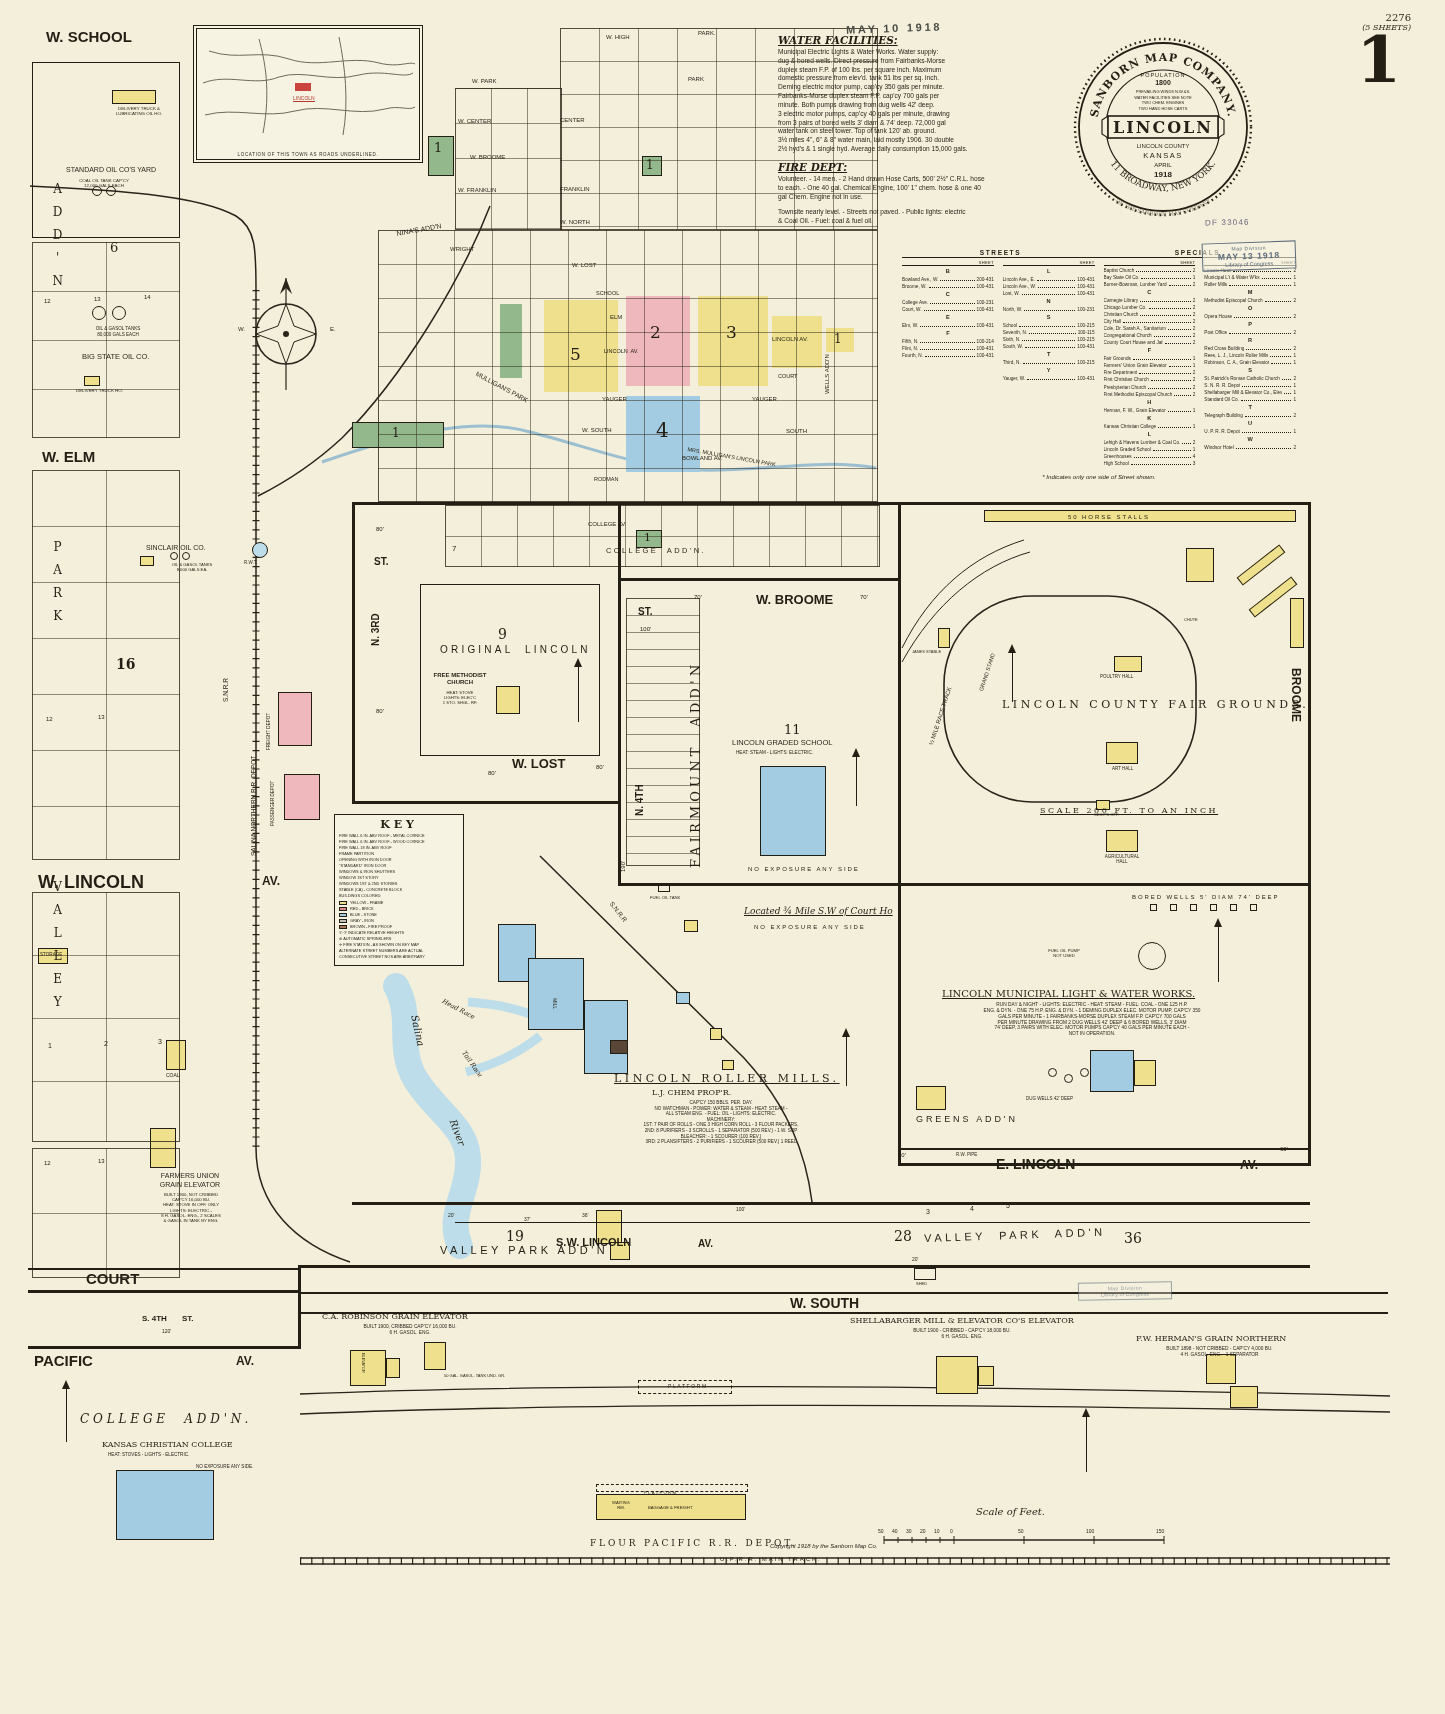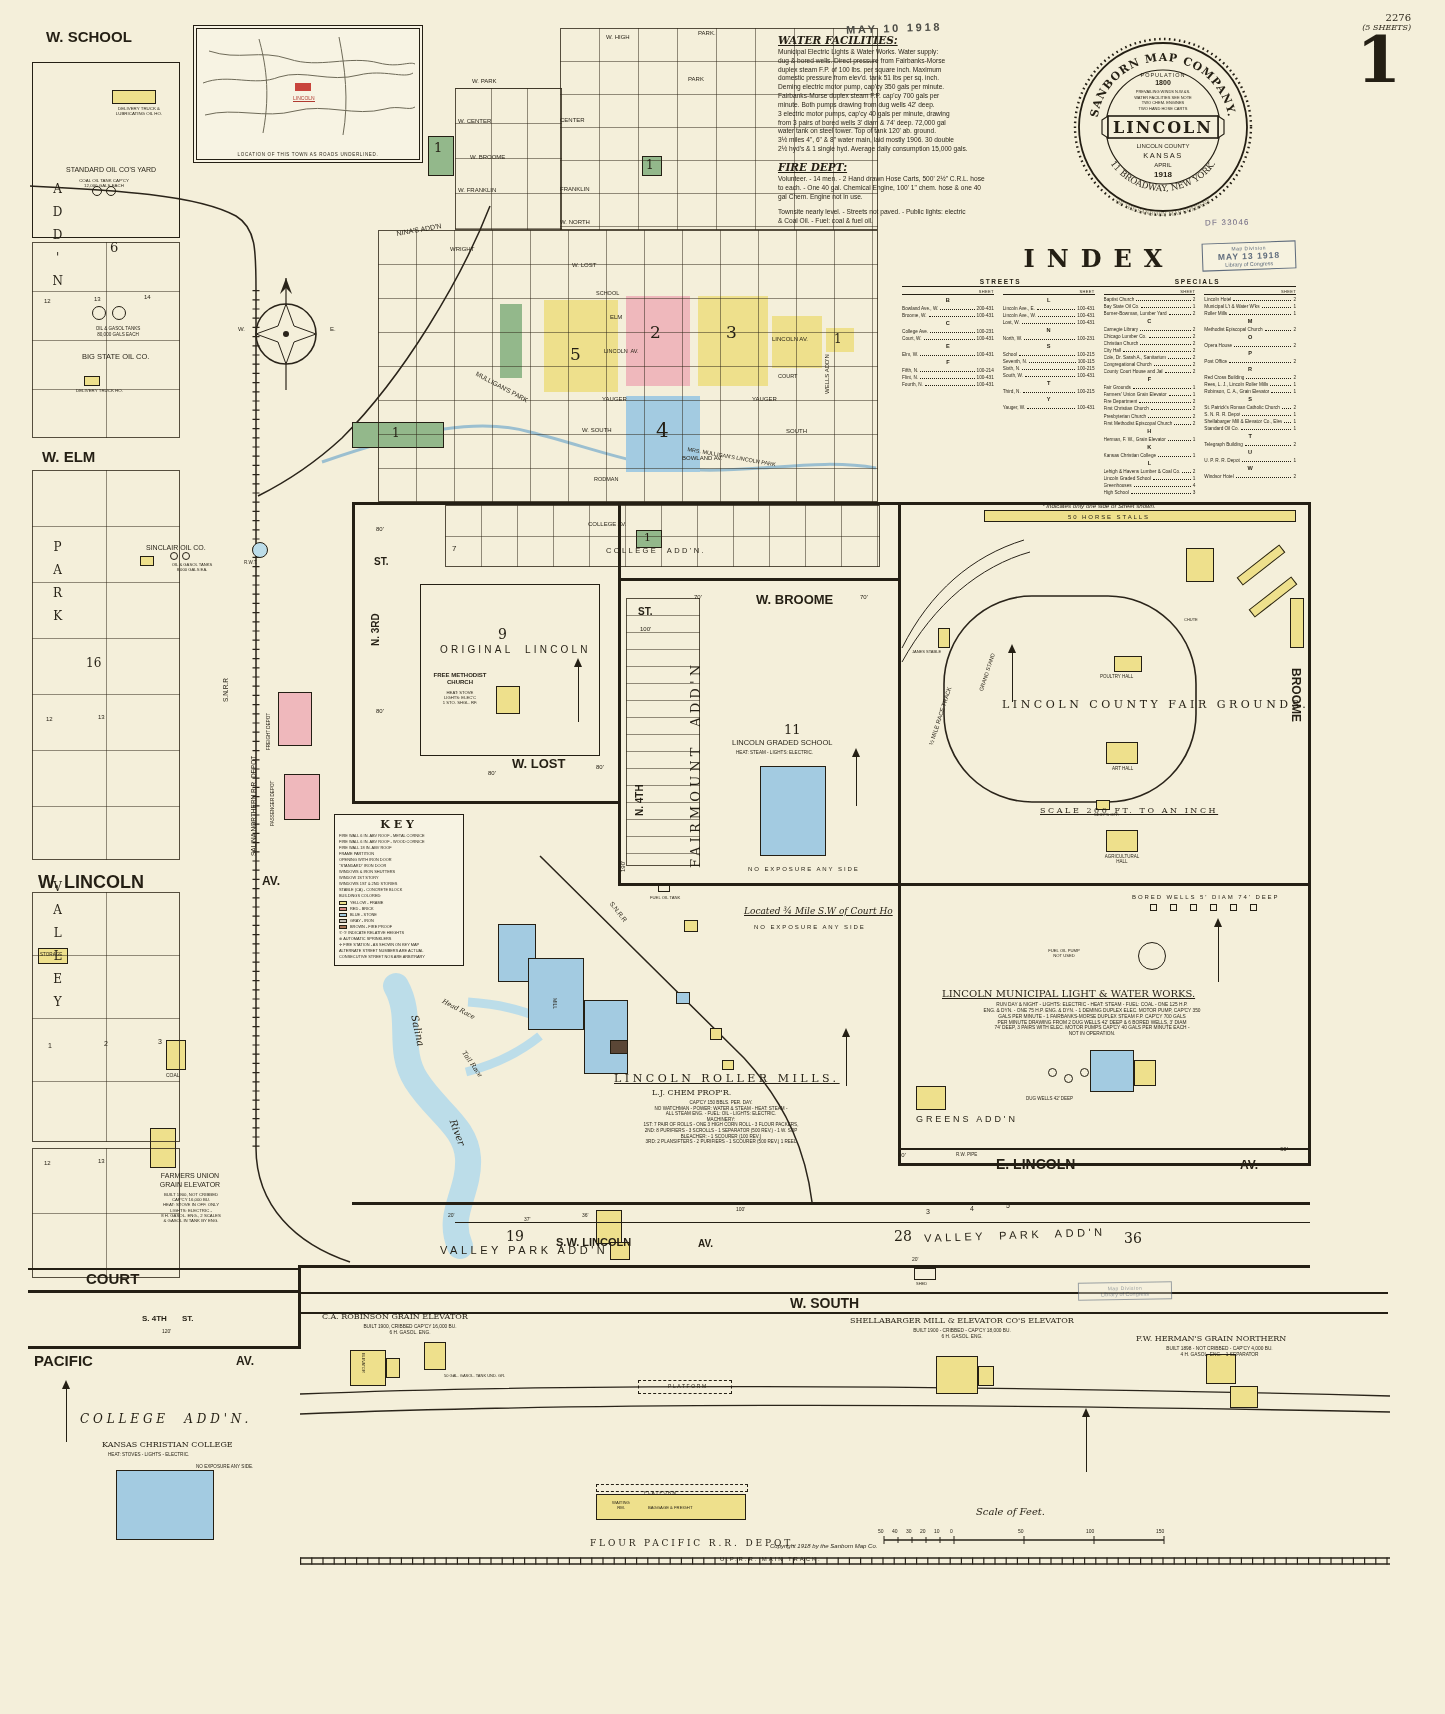--- a/index.html
+++ b/index.html
@@ -238,21 +238,21 @@
       <div class="ml " style="left: 82px; top: 352px; font-size: 7.5px;">BIG STATE OIL CO.</div>
       <div class="ml " style="left: 76px; top: 388px; font-size: 4.4px;">DELIVERY TRUCK HO.</div>
       <div class="ml serif" style="left: 110px; top: 240px; font-size: 13px;">6</div>
       <div class="ml " style="left: 44px; top: 298px; font-size: 6px;">12</div>
       <div class="ml " style="left: 94px; top: 296px; font-size: 6px;">13</div>
       <div class="ml " style="left: 144px; top: 294px; font-size: 6px;">14</div>
       <div class="ml vstack" style="left: 50px; top: 182px; font-size: 12px;">ADD'N</div>
       <div class="ml vstack" style="left: 50px; top: 540px; font-size: 12px;">PARK</div>
       <div class="ml vstack" style="left: 50px; top: 880px; font-size: 12px;">VALLEY</div>
       <div class="ml b" style="left: 42px; top: 448px; font-size: 15px;">W. ELM</div>
-      <div class="ml serif" style="left: 86px; top: 656px; font-size: 12px;">16</div>
+      <div class="ml serif" style="left: 116px; top: 656px; font-size: 14px; font-weight: bold;">16</div>
       <div class="ml " style="left: 46px; top: 716px; font-size: 6px;">12</div>
       <div class="ml " style="left: 98px; top: 714px; font-size: 6px;">13</div>
       <div class="ml " style="left: 146px; top: 544px; font-size: 7px;">SINCLAIR OIL CO.</div>
       <div class="ml c" style="left: 160px; top: 562px; font-size: 4.2px; width: 64px;">OIL &amp; GASOL TANKS
 8,000 GALS EA.</div>
       <div class="ml " style="left: 244px; top: 560px; font-size: 4.5px;">R.W.T.</div>
       <div class="ml b" style="left: 38px; top: 872px; font-size: 18px;">W. LINCOLN</div>
       <div class="ml b" style="left: 262px; top: 874px; font-size: 12px;">AV.</div>
       <div class="ml " style="left: 40px; top: 952px; font-size: 4.6px;">STORAGE</div>
       <div class="ml " style="left: 48px; top: 1042px; font-size: 7px;">1</div>
@@ -478,21 +478,20 @@
 2½ hyd's &amp; 1 single hyd. Average daily consumption 15,000 gals.</div>
     <div class="note-title">FIRE DEPT:</div>
     <div class="note-body">Volunteer. - 14 men. - 2 Hand drawn Hose Carts, 500' 2½" C.R.L. hose
 to each. - One 40 gal. Chemical Engine, 100' 1" chem. hose &amp; one 40
 gal Chem. Engine not in use.</div>
     <div class="note-body">Townsite nearly level. - Streets not paved. - Public lights: electric
 &amp; Coal Oil. - Fuel: coal &amp; fuel oil.</div>
   </div>
 
   <div class="index">
-    <div class="index-title">INDEX</div>
     <div class="index-head">
       <div class="ix-grp">STREETS</div>
       <div class="ix-grp">SPECIALS</div>
     </div>
     <div class="index-cols">
       <div>
           <div class="ix-sheet">SHEET</div>
           <div class="ix-letter">B</div>
           <div class="ix-row">
             <span class="ix-n">Bowland Ave., W.</span>

